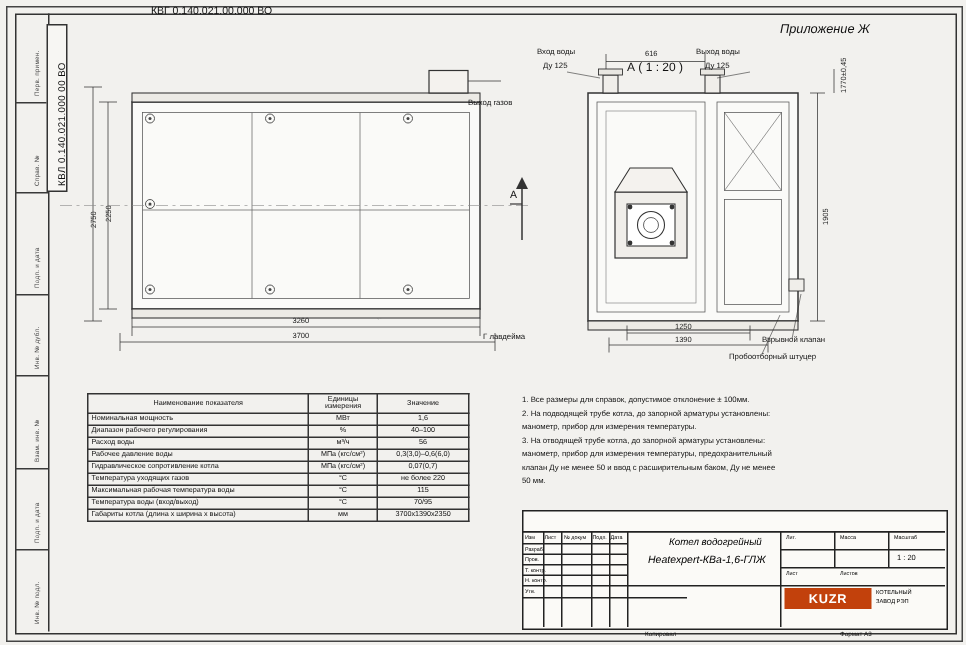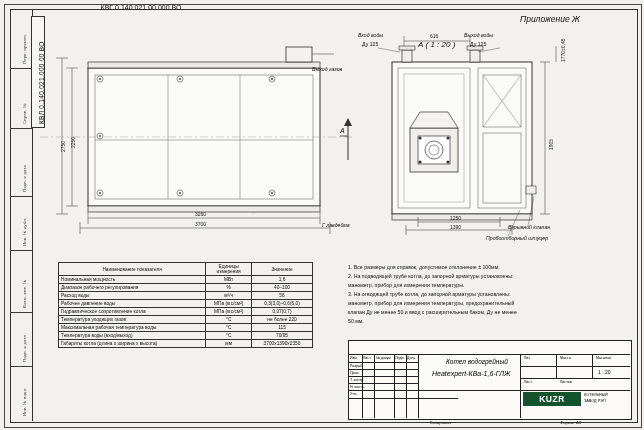--- a/index.html
+++ b/index.html
@@ -19,35 +19,35 @@
   
   .wm{position:absolute;font-size:5px;color:#cfcfcc;white-space:nowrap;transform-origin:0 0;}
   
   #codeVert{position:absolute;left:31px;top:16px;width:12px;height:110px;border:1px solid #333;background:#f7f6f3;}
   #codeVertTxt{position:absolute;left:38px;top:124px;transform-origin:0 0;transform:rotate(-90deg);
     font-size:6.5px;color:#111;white-space:nowrap;letter-spacing:.3px;}
   
   .dim{position:absolute;font-size:5px;color:#222;white-space:nowrap;}
   .dimv{position:absolute;font-size:5px;color:#222;white-space:nowrap;transform-origin:0 0;transform:rotate(-90deg);}
   .note{position:absolute;font-size:5.2px;color:#111;white-space:nowrap;}
-  .noteI{font-style:italic;}
+  .noteI{}
   
   table{border-collapse:collapse;}
   .tchar{position:absolute;left:58px;top:262px;width:255px;font-size:4.8px;color:#111;}
   .tchar td,.tchar th{border:0.6px solid #333;padding:1px 2px;line-height:1.05;}
   .tchar td.c{text-align:center;}
   .tchar .hdr td{text-align:center;}
   #charTitle{position:absolute;left:118px;top:243px;font-size:9px;color:#111;font-style:italic;}
   
   #stamp{position:absolute;left:348px;top:340px;width:282px;height:78px;border:1px solid #222;background:#fbfaf7;}
   #stampTop{position:absolute;left:348px;top:340px;width:282px;height:14px;border-bottom:1px solid #222;}
   #stampTopTxt{position:absolute;left:0;top:0;width:282px;height:14px;display:flex;align-items:center;justify-content:center;font-size:7px;color:#111;}
   .sline{position:absolute;background:#222;}
   
-  #logo{position:absolute;left:523px;top:392px;width:58px;height:14px;background:#14532d;color:#fff;
+  #logo{position:absolute;left:523px;top:392px;width:58px;height:14px;background:#c2410c;color:#fff;
     display:flex;align-items:center;justify-content:center;font-size:8.5px;letter-spacing:.5px;font-weight:bold;}
   #appendix{position:absolute;left:520px;top:14px;font-size:8.5px;color:#111;font-style:italic;}
   svg{position:absolute;left:0;top:0;overflow:visible;}
 </style>
 </head>
 <body>
 
 <div id="sheet">
 
   <div class="abs" id="outerFrame"></div>

